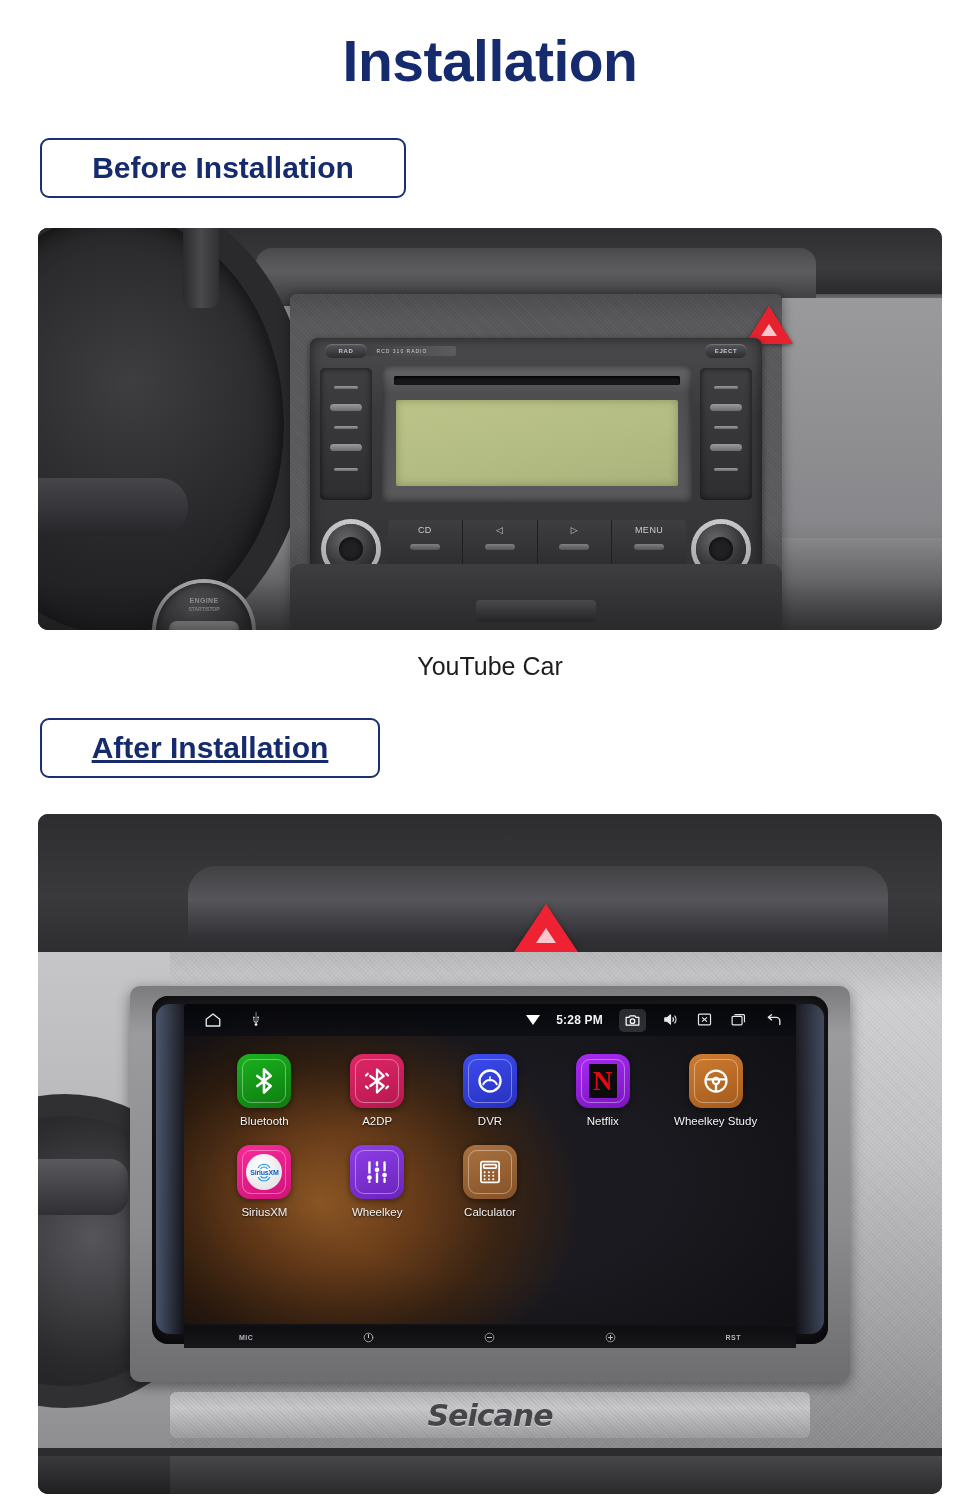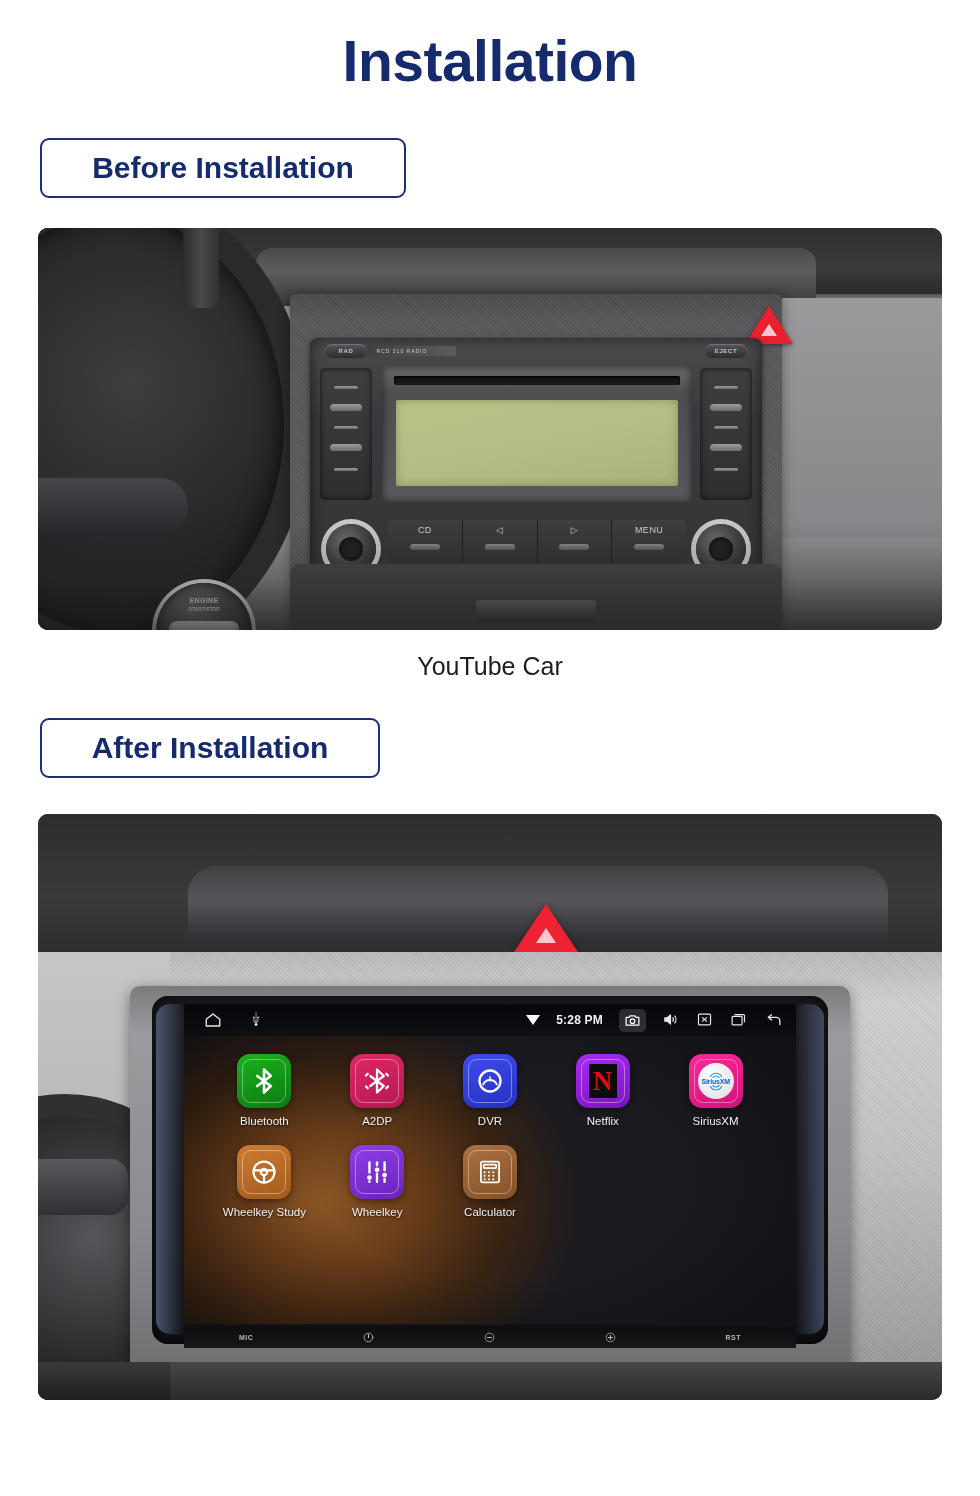--- a/index.html
+++ b/index.html
@@ -36,30 +36,30 @@
     font-size: 30px;
     font-weight: 700;
     display: flex;
     align-items: center;
     justify-content: center;
     box-sizing: border-box;
     background: #fff;
     white-space: nowrap;
   }
   #badge-before { left: 40px; top: 138px; width: 366px; height: 60px; }
-  #badge-after  { left: 40px; top: 718px; width: 340px; height: 60px; }
+  #badge-after  { left: 40px; top: 718px; width: 340px; height: 60px; text-decoration: underline; }
 
   
   .photo {
     position: absolute;
     border-radius: 10px;
     overflow: hidden;
   }
   #photo-before { left: 38px; top: 228px; width: 904px; height: 402px; }
-  #photo-after  { left: 38px; top: 814px; width: 904px; height: 586px; }
+  #photo-after  { left: 38px; top: 814px; width: 904px; height: 680px; }
 
   .caption {
     position: absolute;
     left: 0; right: 0;
     top: 652px;
     text-align: center;
     color: #1d1d1d;
     font-size: 25px;
   }
 
@@ -680,46 +680,46 @@
         </div>
 
 
         <div class="app">
           <div class="app-tile" style="background:linear-gradient(160deg,#a92bf5,#7a14c0);">
             <div class="nf-box">
                 <span class="nf-n">N</span>
               </div>
           </div>
           <div class="app-label">Netflix</div>
+        </div>
+
+        <div class="app">
+          <div class="app-tile" style="background:linear-gradient(160deg,#cf7c31,#a35a1c);">
+            <svg viewBox="0 0 24 24" width="30" height="30" fill="none" stroke="#ffffff" stroke-width="1.8">
+              <circle cx="12" cy="12" r="8.4"></circle>
+              <circle cx="12" cy="12" r="2.5"></circle>
+              <path d="M3.9 10.6 h16.2 M12 14.5 V20.4"></path>
+            </svg>
+          </div>
+          <div class="app-label">Wheelkey Study</div>
         </div>
 
         <div class="app">
           <div class="app-tile" style="background:linear-gradient(160deg,#f92a99,#d1127a);">
             <div class="sx-circle">
               <svg viewBox="0 0 30 10" width="22" height="7" fill="none" stroke="#2196f3" stroke-width="1.6" stroke-linecap="round">
                 <path d="M7 8 a9 9 0 0 1 16 0 M10.5 9.4 a5.5 5.5 0 0 1 9 0"></path>
               </svg>
               <span class="sx-text">SiriusXM</span>
               <svg viewBox="0 0 30 10" width="22" height="7" fill="none" stroke="#2196f3" stroke-width="1.6" stroke-linecap="round">
                 <path d="M7 2 a9 9 0 0 0 16 0 M10.5 0.6 a5.5 5.5 0 0 0 9 0"></path>
               </svg>
             </div>
           </div>
           <div class="app-label">SiriusXM</div>
-        </div>
-
-        <div class="app">
-          <div class="app-tile" style="background:linear-gradient(160deg,#cf7c31,#a35a1c);">
-            <svg viewBox="0 0 24 24" width="30" height="30" fill="none" stroke="#ffffff" stroke-width="1.8">
-              <circle cx="12" cy="12" r="8.4"></circle>
-              <circle cx="12" cy="12" r="2.5"></circle>
-              <path d="M3.9 10.6 h16.2 M12 14.5 V20.4"></path>
-            </svg>
-          </div>
-          <div class="app-label">Wheelkey Study</div>
         </div>
 
         <div class="app">
           <div class="app-tile" style="background:linear-gradient(160deg,#8f3ee8,#6b23bb);">
             <svg viewBox="0 0 24 24" width="30" height="30" fill="#ffffff">
               <rect x="5.0" y="3.4" width="1.9" height="10" rx="0.9"></rect>
               <circle cx="5.95" cy="16.4" r="1.9"></circle>
               <rect x="5.0" y="18.6" width="1.9" height="2.2" rx="0.9"></rect>
               <rect x="11.05" y="3.4" width="1.9" height="4.1" rx="0.9"></rect>
               <circle cx="12" cy="10.2" r="1.9"></circle>

